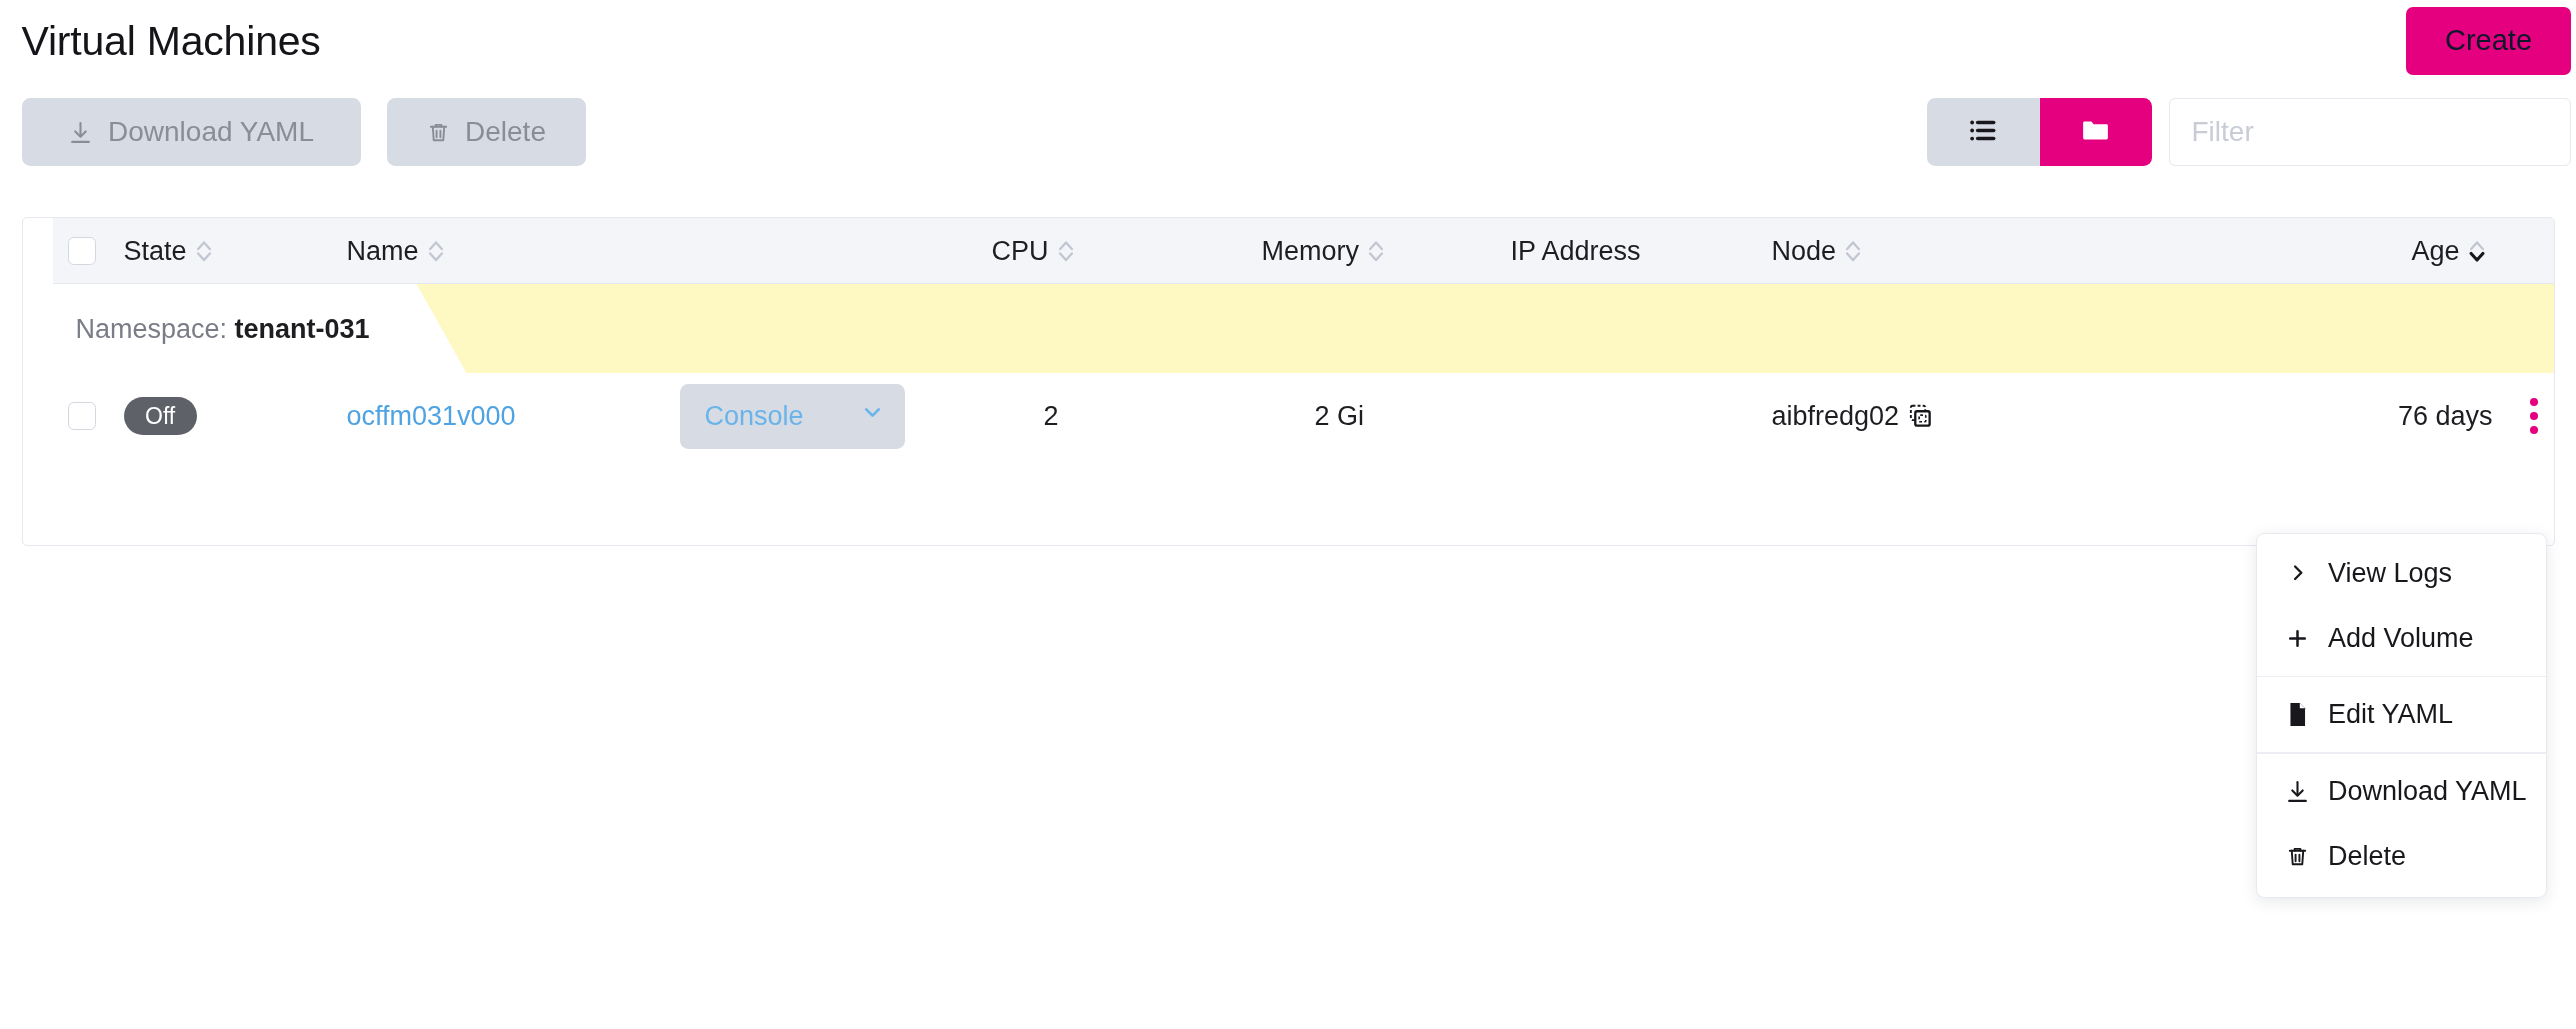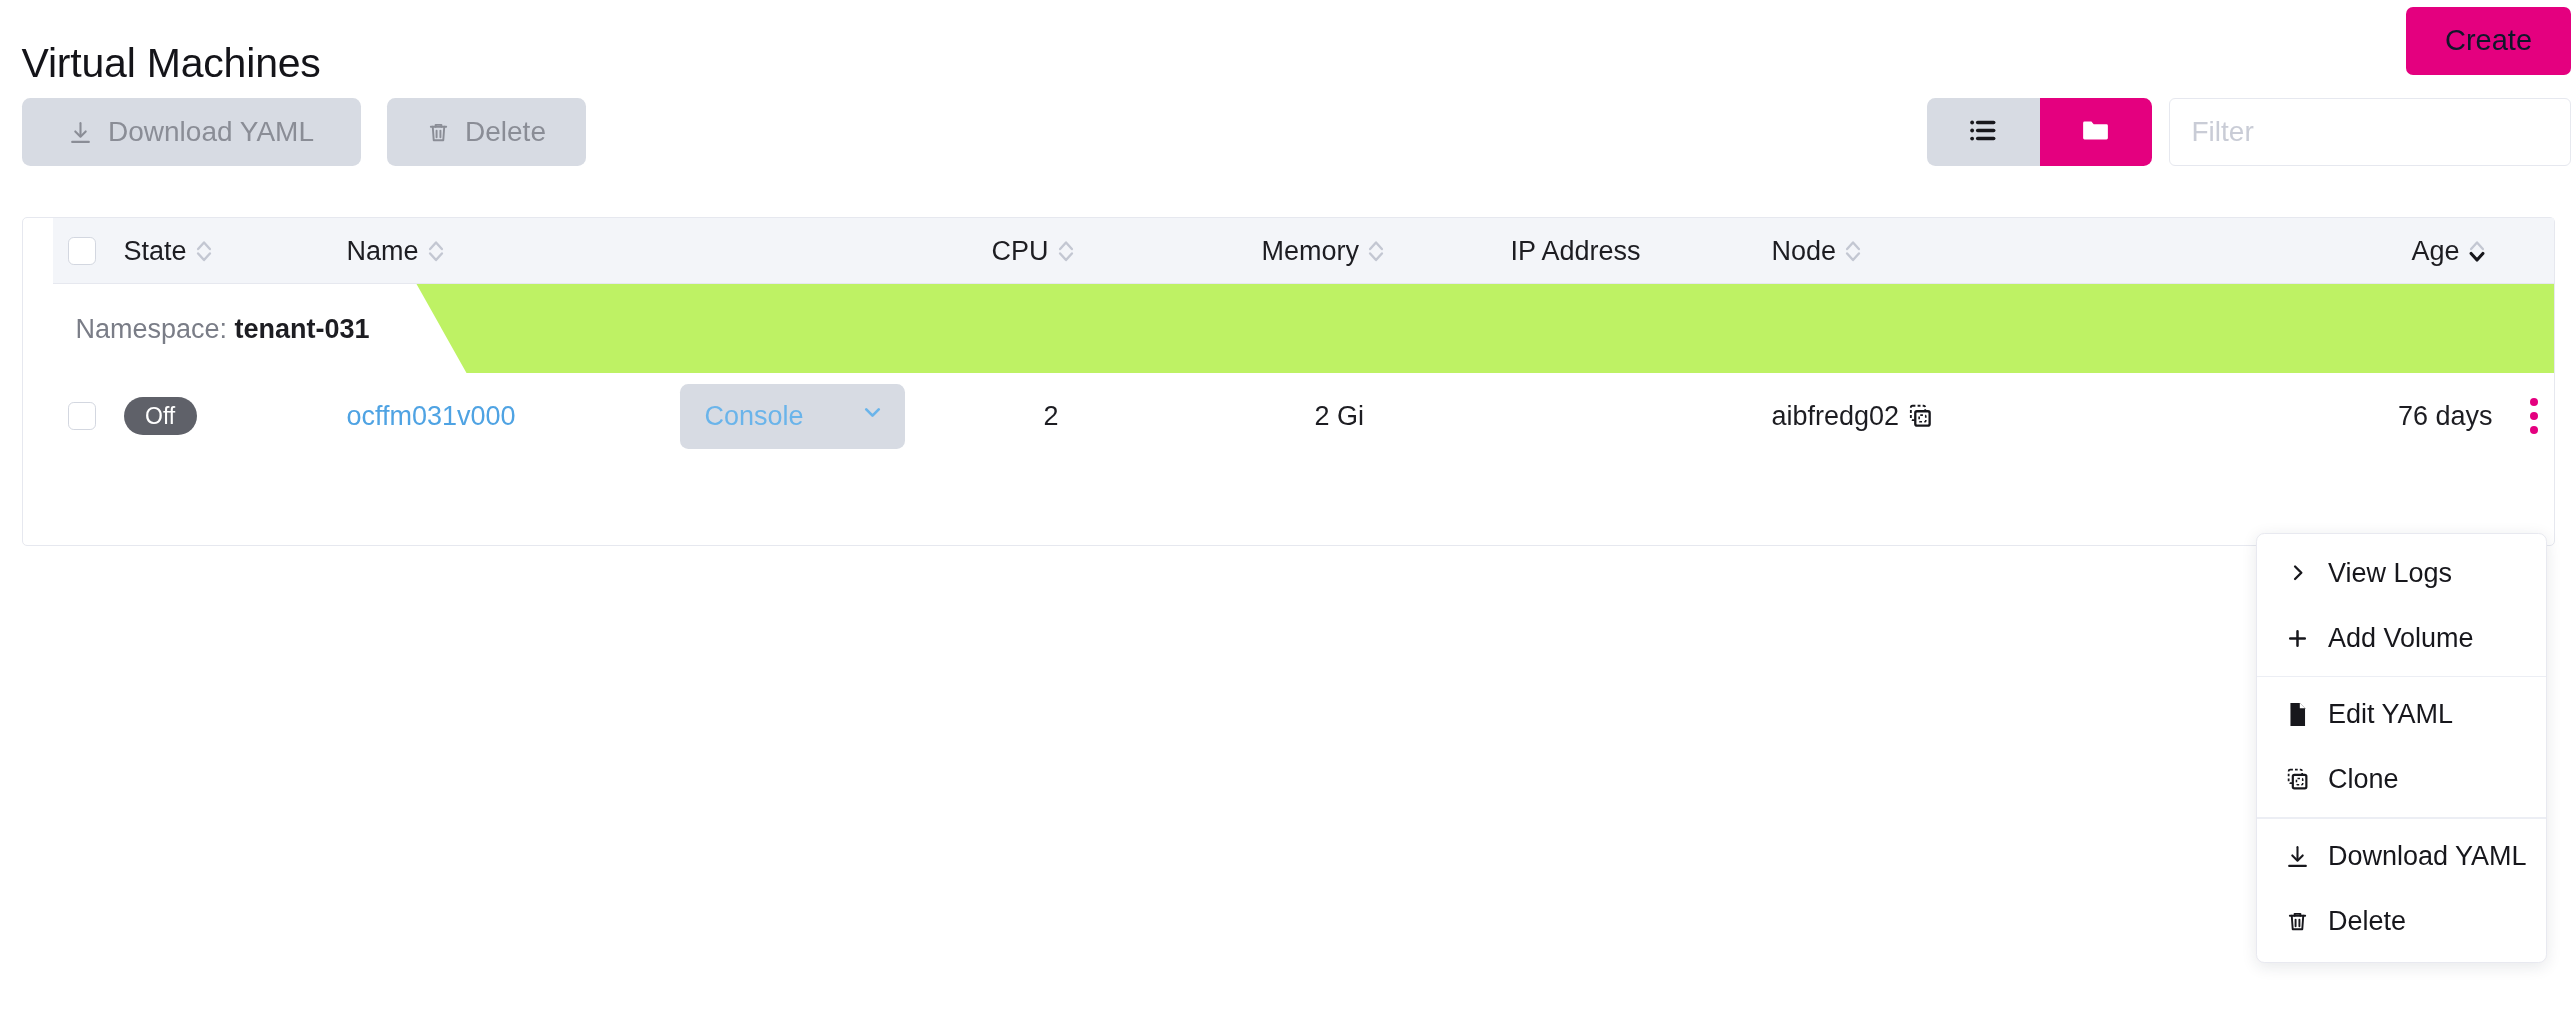--- a/index.html
+++ b/index.html
@@ -22,21 +22,20 @@
   
   .page-title {
     position: absolute;
     left: 21.5px;
     top: 18px;
     font-size: 41px;
     font-weight: 400;
     color: #141419;
     letter-spacing: -0.2px;
     white-space: nowrap;
-    margin-top: 22px;
   }
 
   .create-button {
     position: absolute;
     right: 5px;
     top: 6.6px;
     width: 165px;
     height: 68px;
     background: #e4007f;
     border: none;
@@ -163,21 +162,21 @@
     border-radius: 5.8px;
     background: #ffffff;
     cursor: pointer;
     flex: none;
   }
 
   
   .group-band {
     position: relative;
     height: 89px;
-    background: #bef264;
+    background: #fef9c3;
   }
   .group-tab {
     position: absolute;
     left: 0;
     top: 0;
     width: 414px;
     height: 89px;
     background: #ffffff;
     clip-path: polygon(0 0, 364px 0, 414px 89px, 0 89px);
   }
@@ -505,30 +504,20 @@
     <div class="menu-item">
       <span class="menu-icon">
         <svg width="21.5" height="25" viewBox="0 0 18 24" fill="#17171c">
           <path d="M2 1h9l5 5v17H2z"></path>
           <path d="M11 1v5h5z" fill="#ffffff"></path>
         </svg>
       </span>
       <span>Edit YAML</span>
     </div>
 
-    <div class="menu-item">
-      <span class="menu-icon">
-        <svg width="25" height="25" viewBox="0 0 24 24" fill="none">
-          <rect x="3.5" y="2.5" width="13" height="13" rx="1.5" stroke="#17171c" stroke-width="1.7" stroke-dasharray="2.6 2"></rect>
-          <rect x="7.5" y="7.5" width="13" height="13" rx="1.5" stroke="#17171c" stroke-width="2.1" fill="#ffffff"></rect>
-          <rect x="11" y="11" width="6" height="6" rx="1" stroke="#17171c" stroke-width="1.5" stroke-dasharray="2.4 2"></rect>
-        </svg>
-      </span>
-      <span>Clone</span>
-    </div>
 
     <div class="menu-divider"></div>
 
     <div class="menu-item">
       <span class="menu-icon">
         <svg width="25" height="25" viewBox="0 0 24 24" fill="none" stroke="#17171c" stroke-width="2" stroke-linecap="round" stroke-linejoin="round">
           <path d="M12 3v12"></path>
             <path d="M7 11l5 5 5-5"></path>
             <path d="M4 21h16"></path>
         </svg>

